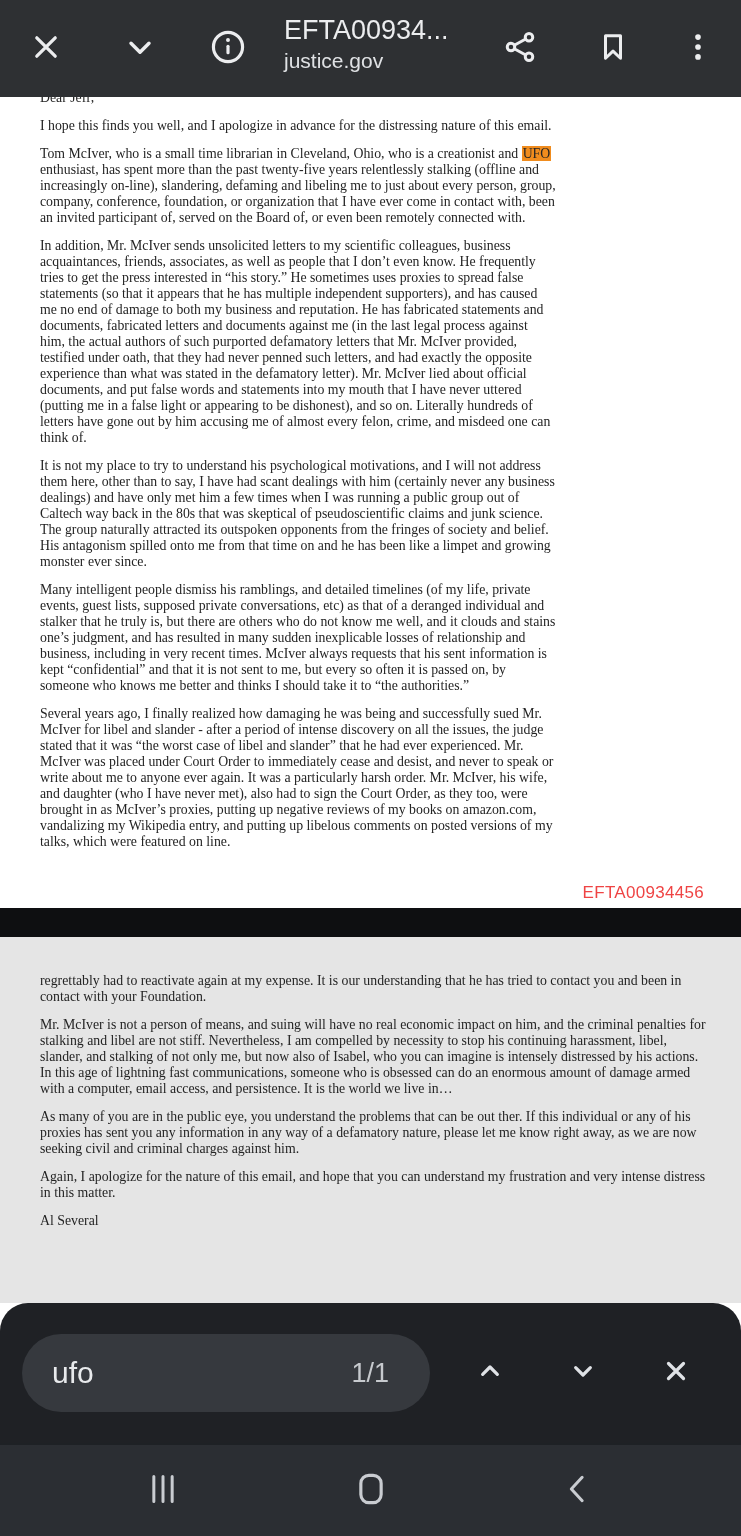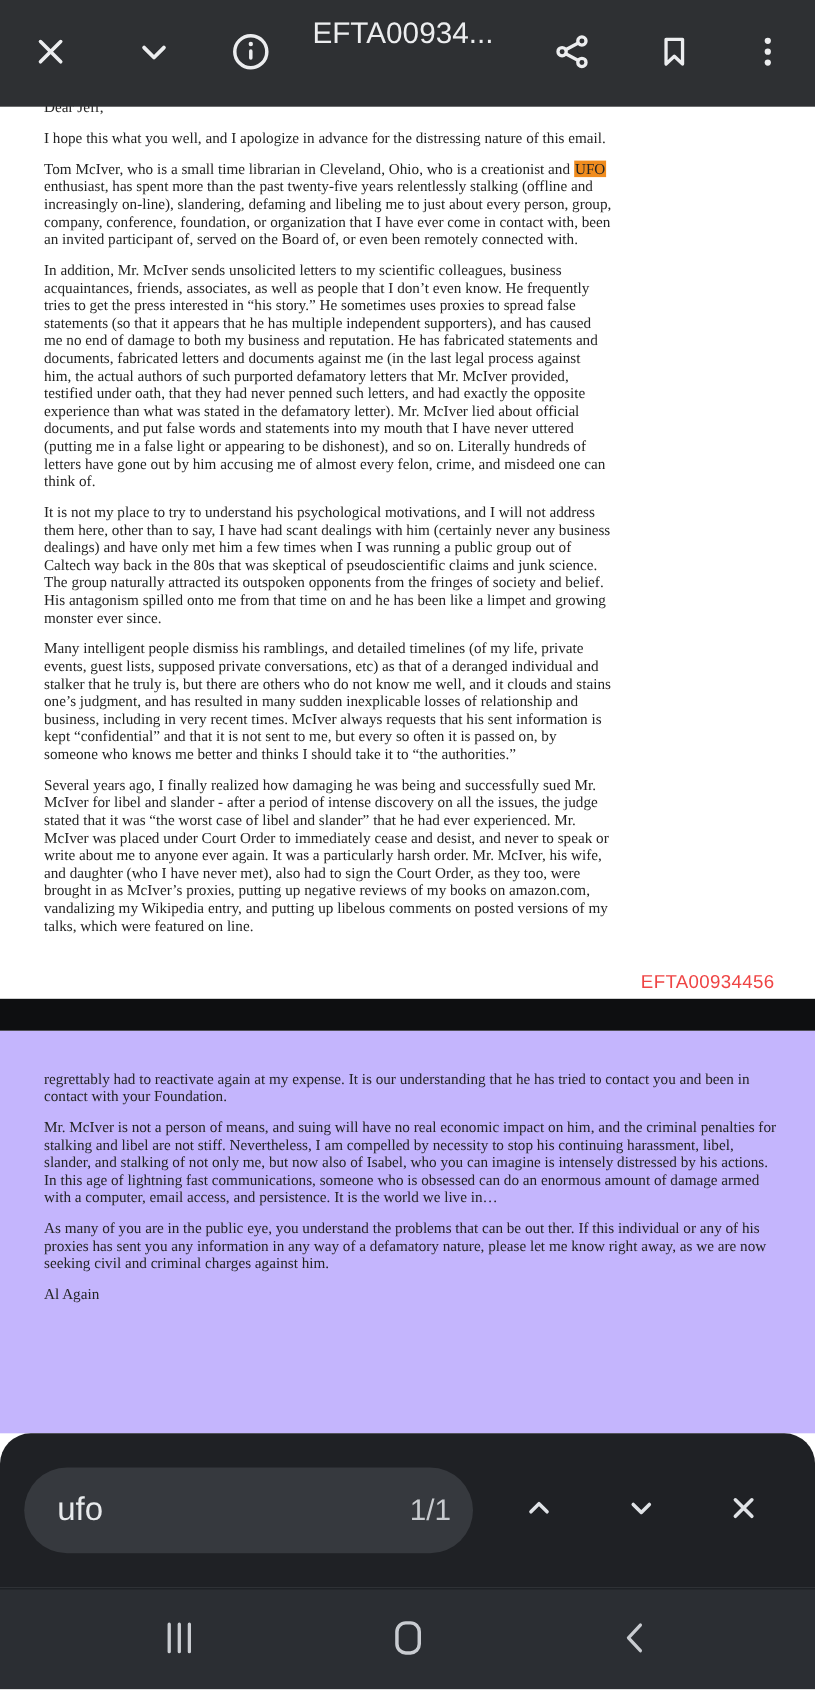--- a/index.html
+++ b/index.html
@@ -16,32 +16,32 @@
 
   
   .doc-page1{position:absolute;top:0;left:0;width:592px;height:908px;background:#ffffff;
              padding:90px 36px 0 40px;box-sizing:border-box;z-index:5;
              font-family:"Liberation Serif",serif;font-size:13.8px;line-height:16px;color:#242424;}
   .doc-page1 p,.doc-page2 p{margin:0 0 12px 0;}
   .hl{padding:0 1px;}
   .bates{position:absolute;top:883px;right:37px;z-index:6;
          font-family:"Liberation Sans",sans-serif;font-size:17px;color:#ef4444;letter-spacing:.3px;}
   .page-break{position:absolute;top:908px;left:0;width:741px;height:29px;background:#0E0F11;z-index:6;}
-  .doc-page2{position:absolute;top:937px;left:0;width:741px;height:366px;background:#c4b5fd;
+  .doc-page2{position:absolute;top:937px;left:0;width:741px;height:366px;background:#e5e5e5;
              padding:36px 32px 0 40px;box-sizing:border-box;z-index:5;
              font-family:"Liberation Serif",serif;font-size:13.8px;line-height:16px;color:#242424;}
   .signature p{margin:0;}
 
   
   .find-bar{position:absolute;top:1303px;left:0;width:741px;height:140px;background:#1F2125;
             border-radius:28px 28px 0 0;z-index:20;}
   .find-field{position:absolute;left:22px;top:31px;width:408px;height:78px;background:#36393E;
               border-radius:39px;display:flex;align-items:center;}
   .find-query{margin-left:30px;font-size:30px;color:#E8EAEC;}
-  .find-count{margin-left:auto;margin-right:20px;font-size:27px;color:#C7CACE;text-align:center;}
+  .find-count{margin-left:auto;margin-right:41px;font-size:27px;color:#C7CACE;text-align:center;}
   .find-btn{position:absolute;top:41px;width:58px;height:58px;display:flex;align-items:center;justify-content:center;}
   .find-prev{left:461px;}
   .find-next{left:554px;}
   .find-close{left:647px;}
 
   
   .nav-bar{position:absolute;top:1443px;left:0;width:741px;height:93px;background:#2B2E33;
            border-top:2px solid #1E2125;box-sizing:border-box;z-index:20;}
   .nav-btn{position:absolute;top:20px;width:52px;height:52px;display:flex;align-items:center;justify-content:center;}
   .nav-recents{left:137px;}
@@ -72,20 +72,21 @@
       <span>
         <svg width="38" height="38" viewBox="0 0 24 24" fill="none">
           <circle cx="12" cy="12" r="9.2" stroke="#ECEDEF" stroke-width="2"></circle>
           <rect x="11" y="10.6" width="2" height="6" rx="1" fill="#ECEDEF"></rect>
           <circle cx="12" cy="7.6" r="1.25" fill="#ECEDEF"></circle>
         </svg>
       </span>
     </div>
     <div class="tb-titles">
       <div class="tb-title">EFTA00934...</div>
+      <div class="tb-subtitle">justice.gov</div>
     </div>
     <div class="tb-btn" style="left:498px;">
       <span>
         <svg width="36" height="36" viewBox="0 0 24 24" fill="none" stroke="#ECEDEF" stroke-width="2">
           <circle cx="18" cy="5.5" r="2.5"></circle>
           <circle cx="6" cy="12" r="2.5"></circle>
           <circle cx="18" cy="18.5" r="2.5"></circle>
           <path d="M8.2 10.8 L15.8 6.7 M8.2 13.2 L15.8 17.3"></path>
         </svg>
       </span>
@@ -103,38 +104,39 @@
           <circle cx="12" cy="5" r="2"></circle>
             <circle cx="12" cy="12" r="2"></circle>
             <circle cx="12" cy="19" r="2"></circle>
         </svg>
       </span>
     </div>
   </div>
 
   <div class="doc-page1">
       <p>Dear Jeff,</p>
-      <p>I hope this what you well, and I apologize in advance for the distressing nature of this email.</p>
+      <p>I hope this finds you well, and I apologize in advance for the distressing nature of this email.</p>
       <p>Tom McIver, who is a small time librarian in Cleveland, Ohio, who is a creationist and <span class="hl" style="background-color: rgb(240, 140, 30);">UFO</span> enthusiast, has spent more than the past twenty-five years relentlessly stalking (offline and increasingly on-line), slandering, defaming and libeling me to just about every person, group, company, conference, foundation, or organization that I have ever come in contact with, been an invited participant of, served on the Board of, or even been remotely connected with.</p>
       <p>In addition, Mr. McIver sends unsolicited letters to my scientific colleagues, business acquaintances, friends, associates, as well as people that I don’t even know. He frequently tries to get the press interested in “his story.” He sometimes uses proxies to spread false statements (so that it appears that he has multiple independent supporters), and has caused me no end of damage to both my business and reputation.  He has fabricated statements and documents, fabricated letters and documents against me (in the last legal process against him, the actual authors of such purported defamatory letters that Mr. McIver provided, testified under oath, that they had never penned such letters, and had exactly the opposite experience than what was stated in the defamatory letter). Mr. McIver lied about official documents, and put false words and statements into my mouth that I have never uttered (putting me in a false light or appearing to be dishonest), and so on.  Literally hundreds of letters have gone out by him accusing me of almost every felon, crime, and misdeed one can think of.</p>
       <p>It is not my place to try to understand his psychological motivations, and I will not address them here, other than to say, I have had scant dealings with him (certainly never any business dealings) and have only met him a few times when I was running a public group out of Caltech way back in the 80s that was skeptical of pseudoscientific claims and junk science. The group naturally attracted its outspoken opponents from the fringes of society and belief.  His antagonism spilled onto me from that time on and he has been like a limpet and growing monster ever since.</p>
       <p>Many intelligent people dismiss his ramblings, and detailed timelines (of my life, private events, guest lists, supposed private conversations, etc) as that of a deranged individual and stalker that he truly is, but there are others who do not know me well, and it clouds and stains one’s judgment, and has resulted in many sudden inexplicable losses of relationship and business, including in very recent times. McIver always requests that his sent information is kept “confidential” and that it is not sent to me, but every so often it is passed on, by someone who knows me better and thinks I should take it to “the authorities.”</p>
       <p>Several years ago, I finally realized how damaging he was being and successfully sued Mr. McIver for libel and slander - after a period of intense discovery on all the issues, the judge stated that it was “the worst case of libel and slander” that he had ever experienced.  Mr. McIver was placed under Court Order to immediately cease and desist, and never to speak or write about me to anyone ever again. It was a particularly harsh order. Mr. McIver, his wife, and daughter (who I have never met), also had to sign the Court Order, as they too, were brought in as McIver’s proxies, putting up negative reviews of my books on amazon.com,  vandalizing my Wikipedia entry, and putting up libelous comments on posted versions of my talks, which were featured on line.</p>
     </div>
   <div class="bates">EFTA00934456</div>
   <div class="page-break"></div>
 
   <div class="doc-page2">
     <div>
         <p>regrettably had to reactivate again at my expense. It is our understanding that he has tried to contact you and been in contact with your Foundation.</p>
         <p>Mr. McIver is not a person of means, and suing will have no real economic impact on him, and the criminal penalties for stalking and libel are not stiff. Nevertheless, I am compelled by necessity to stop his continuing harassment, libel, slander, and stalking of not only me, but now also of Isabel, who you can imagine is intensely distressed by his actions. In this age of lightning fast communications, someone who is obsessed can do an enormous amount of damage armed with a computer, email access, and persistence. It is the world we live in…</p>
         <p>As many of you are in the public eye, you understand the problems that can be out ther.  If this individual or any of his proxies has sent you any information in any way of a defamatory nature, please let me know right away, as we are now seeking civil and criminal charges against him.</p>
+        <p>Again, I apologize for the nature of this email, and hope that you can understand my frustration and very intense distress in this matter.</p>
       </div>
     <div class="signature">
-      <p>Al Again</p>
+      <p>Al Several</p>
     </div>
   </div>
 
   <div class="find-bar">
     <div class="find-field">
       <span class="find-query">ufo</span>
       <span class="find-count">1/1</span>
     </div>
     <div class="find-btn find-prev">
       <span>

